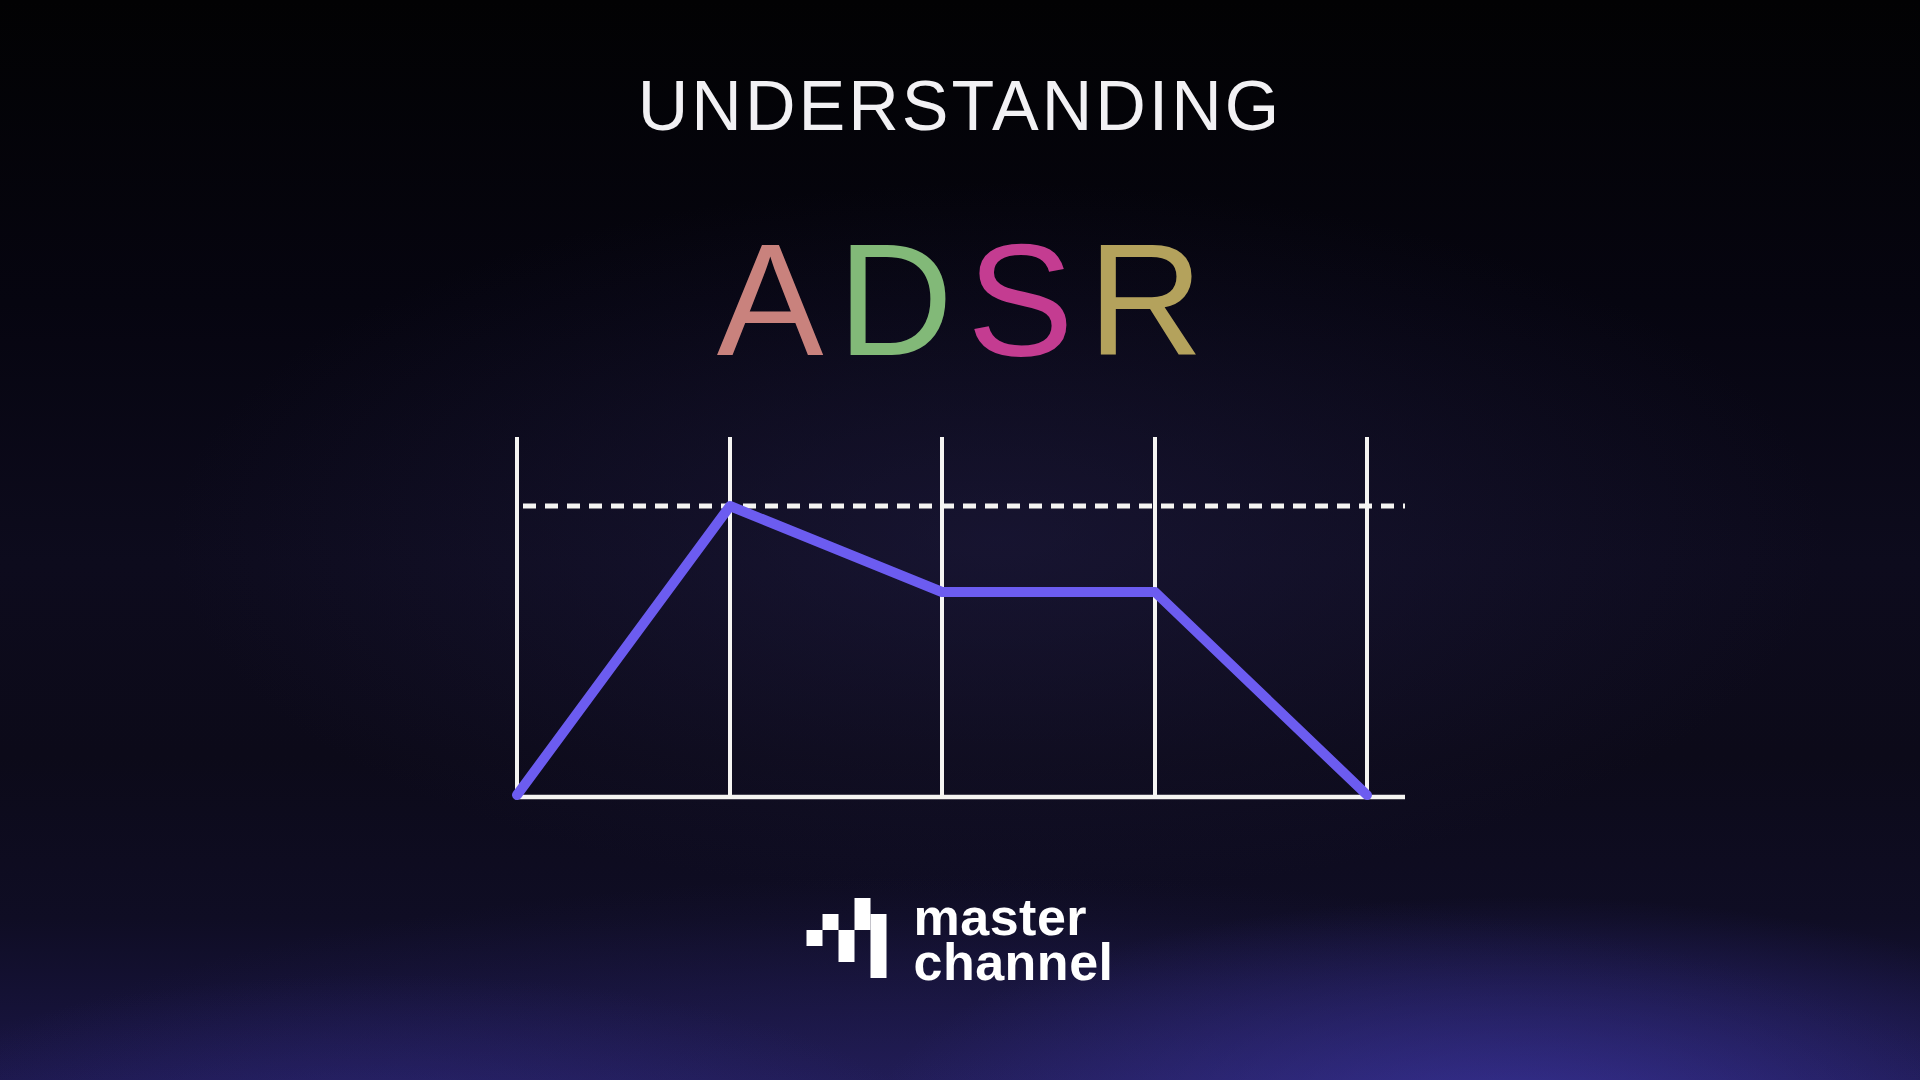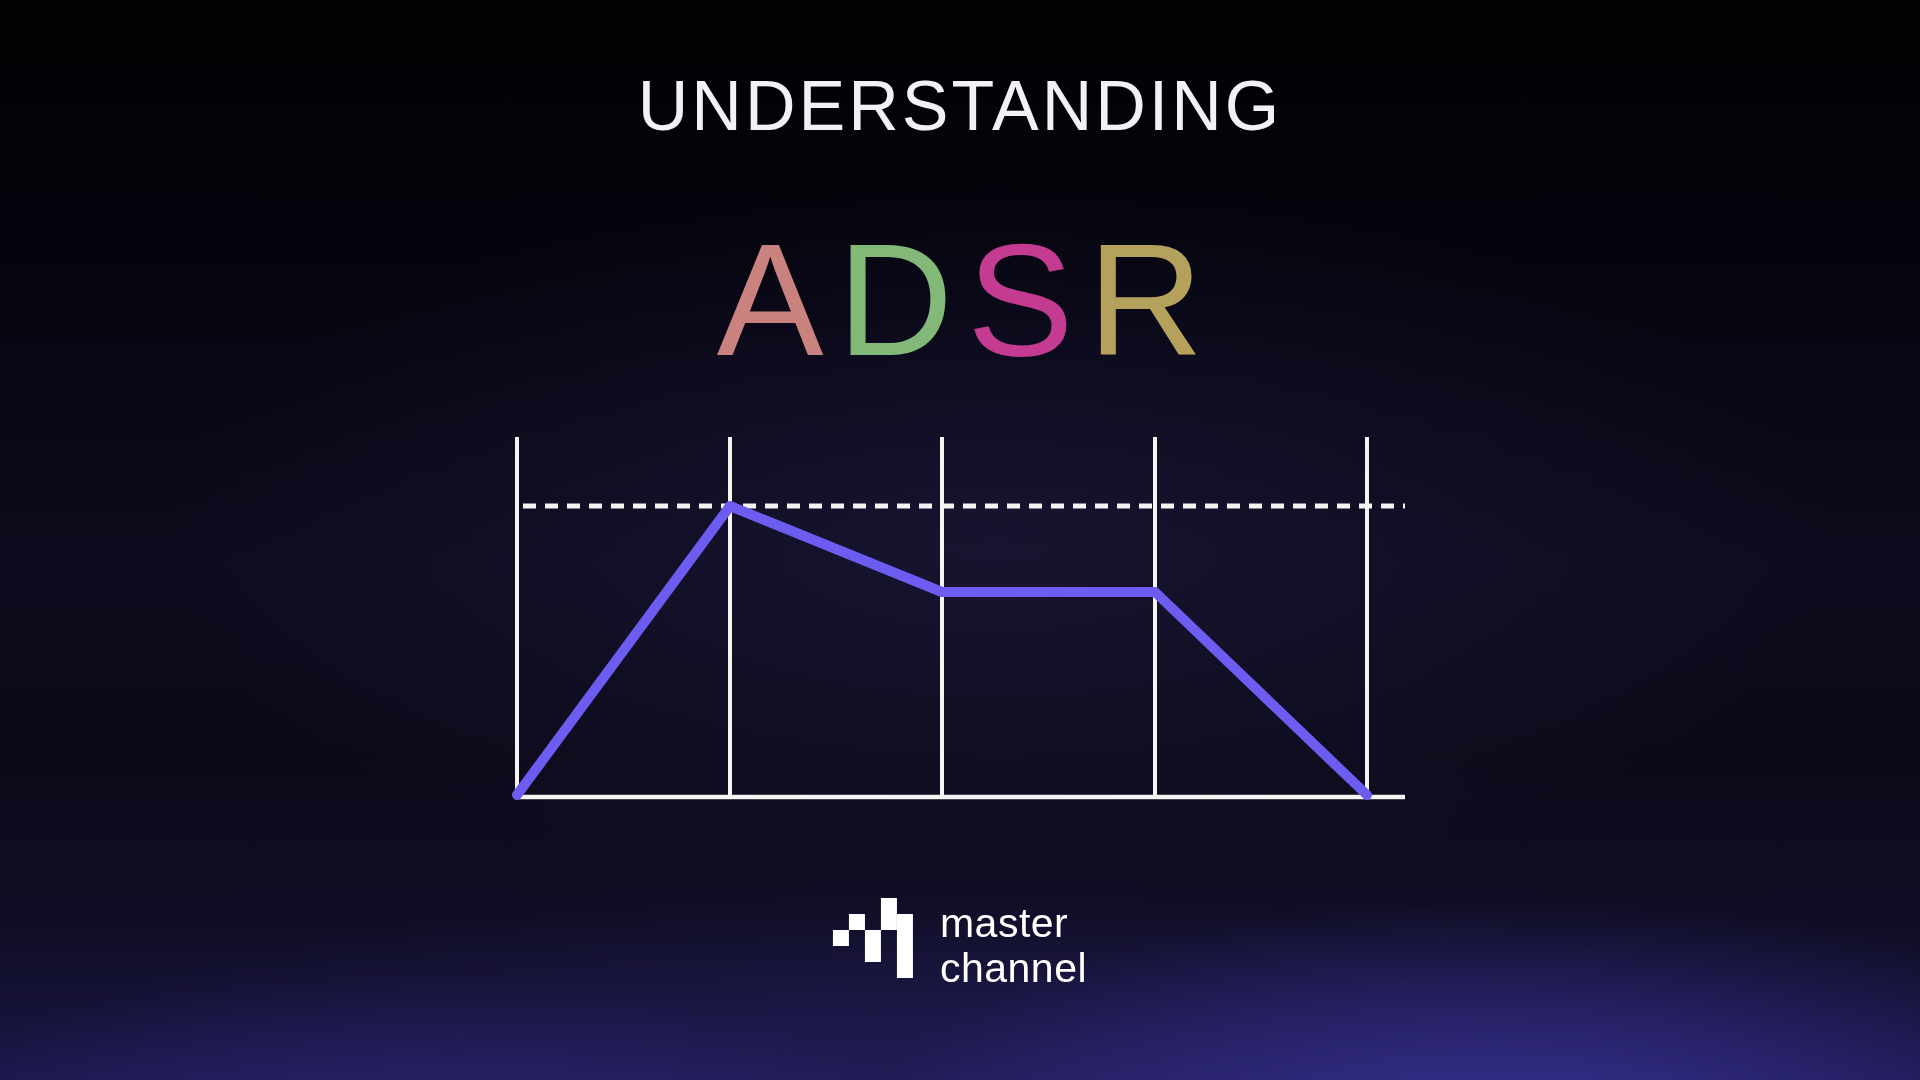--- a/index.html
+++ b/index.html
@@ -73,25 +73,25 @@
     margin-top: 5px;
   }
   .logo-pixel {
     position: absolute;
     width: 16px;
     height: 16px;
     background: #ffffff;
   }
   .logo-text {
     color: #ffffff;
-    font-weight: normal;
-    font-size: 41px;
+    font-weight: bold;
+    font-size: 52px;
     line-height: 45px;
     letter-spacing: 0.5px;
-    margin-top: 8px;
+    margin-top: 2px;
   }
 </style>
 </head>
 <body>
 
 <div class="stage">
 
   <div class="title">UNDERSTANDING</div>
 
   <div class="adsr">

